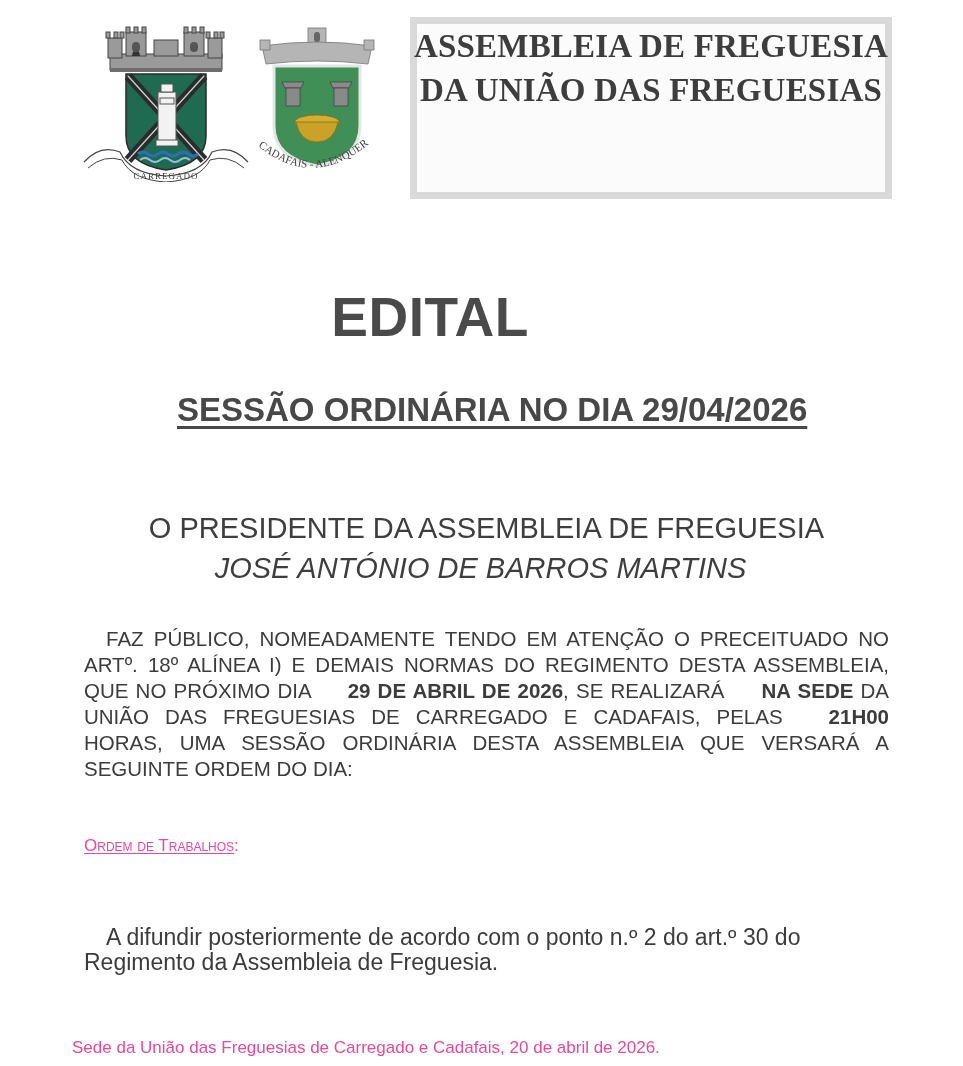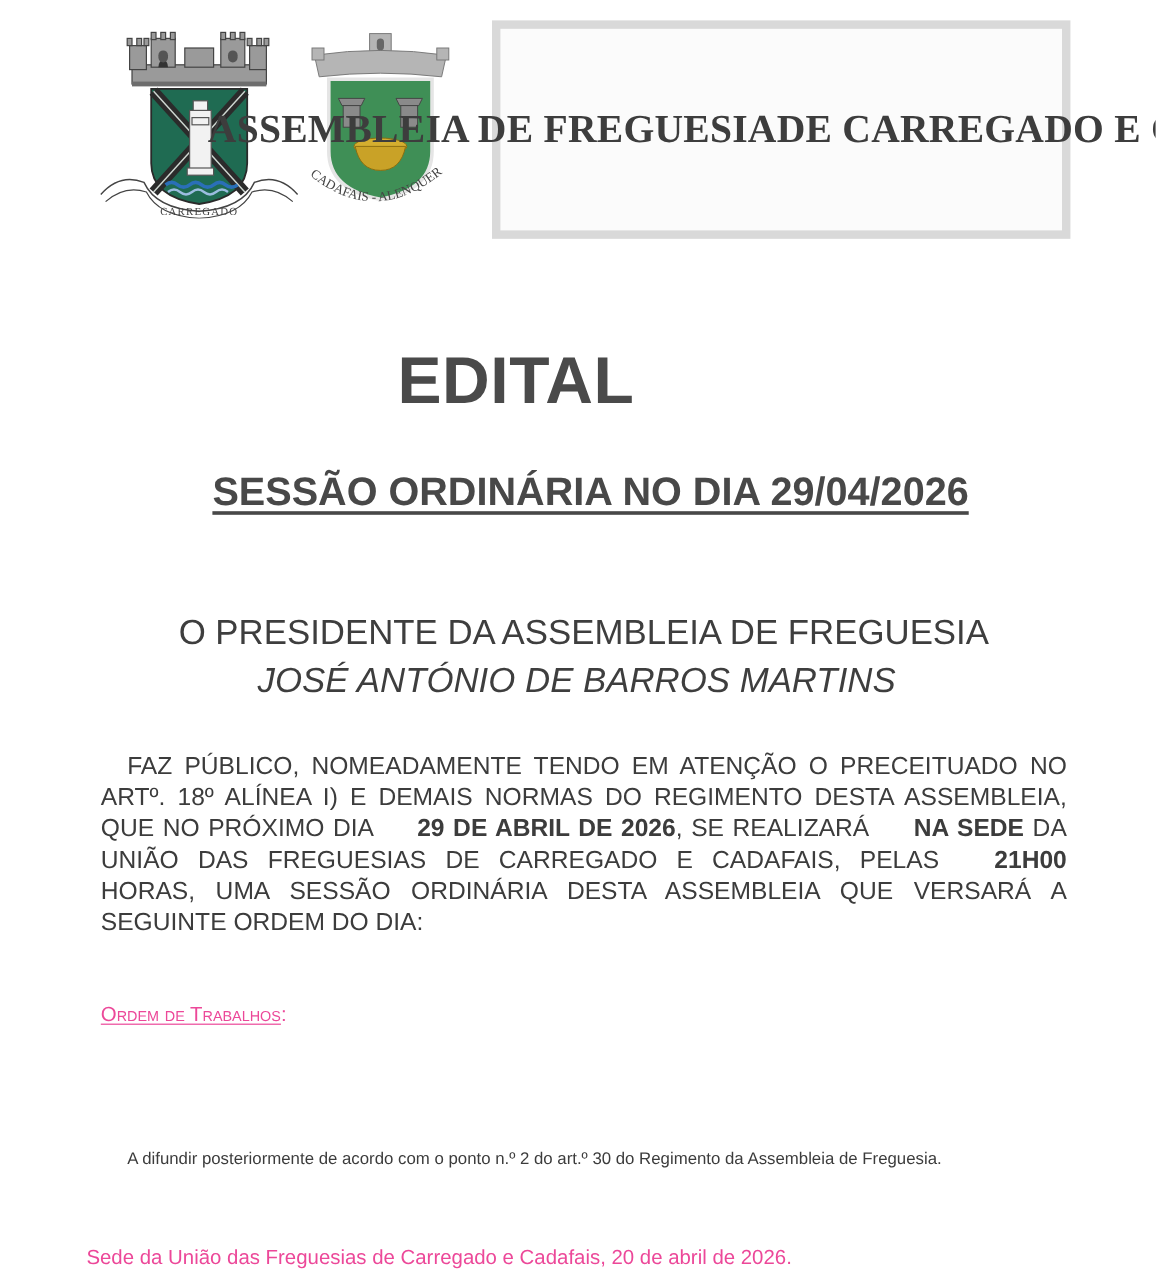--- a/index.html
+++ b/index.html
@@ -8,21 +8,21 @@
     font-family: "Liberation Sans", sans-serif; color: #3a3a3a;
   }
   .abs { position: absolute; }
   .crest { position: absolute; }
   #crest-carregado { left: 80px; top: 24px; width: 172px; height: 158px; }
   #crest-cadafais { left: 244px; top: 26px; width: 146px; height: 156px; }
 
   #header-box {
     left: 410px; top: 17px; width: 468px; height: 168px;
     border: 7px solid #d9d9d9; background: #fbfbfb;
-    display: flex; flex-direction: row; justify-content: center; align-items: center;
+    display: flex; flex-direction: column; justify-content: flex-start; align-items: center;
   }
   #header-box .hline {
     font-family: "Liberation Serif", serif; font-weight: bold;
     font-size: 33px; line-height: 44px; color: #3d3d3d; letter-spacing: 0.2px; white-space: nowrap;
   }
 
   #doc-title {
     left: 0; top: 284px; width: 860px; text-align: center;
     font-weight: bold; font-size: 55px; line-height: 66px; color: #4a4a4a; letter-spacing: 0.5px;
   }
@@ -44,21 +44,21 @@
   #announcement b { font-weight: bold; margin-left: 30px; }
 
   #agenda-label {
     left: 84px; top: 835px; font-size: 17px; line-height: 22px; color: #ec4899;
     font-variant: small-caps; white-space: nowrap;
   }
   #agenda-label .u { text-decoration: underline; text-underline-offset: 2px; }
 
   #agenda-text {
     left: 84px; top: 925px; width: 760px;
-    font-size: 14px; line-height: 25px; color: #3c3c3c; text-indent: 22px; margin-top: 28px;
+    font-size: 23px; line-height: 25px; color: #3c3c3c; text-indent: 22px;
   }
 
   #footer-line {
     left: 72px; top: 1037px; font-size: 17px; line-height: 22px; color: #ec4899; white-space: nowrap;
   }
 </style>
 </head>
 <body>
 
 <div id="crest-carregado" class="crest">
@@ -132,21 +132,21 @@
     <ellipse cx="73" cy="96" rx="22" ry="7" fill="#d4ae2f" stroke="#8a6d10" stroke-width="0.8"></ellipse>
     <path d="M52 96 Q56 116 73 116 Q90 116 94 96 Z" fill="#c9a227" stroke="#8a6d10" stroke-width="0.8"></path>
 
     <path id="cadarc" d="M14 120 Q73 168 134 110" fill="none"></path>
     <text font-family="Liberation Serif, serif" font-size="11" fill="#444"><textPath href="#cadarc">CADAFAIS - ALENQUER</textPath></text>
   </svg>
 </div>
 
 <div id="header-box" class="abs">
   <div class="hline">ASSEMBLEIA DE FREGUESIA</div>
-  <div class="hline">DE CARREGADO E CADAFAIS</div>
+  <div class="hline">DA UNIÃO DAS FREGUESIAS</div>
 </div>
 
 <div id="doc-title" class="abs">EDITAL</div>
 
 <div id="session-title" class="abs">SESSÃO ORDINÁRIA NO DIA 29/04/2026</div>
 
 <div id="president-block" class="abs">
   <div class="role">O PRESIDENTE DA ASSEMBLEIA DE FREGUESIA</div>
   <div class="name">JOSÉ ANTÓNIO DE BARROS MARTINS</div>
 </div>

